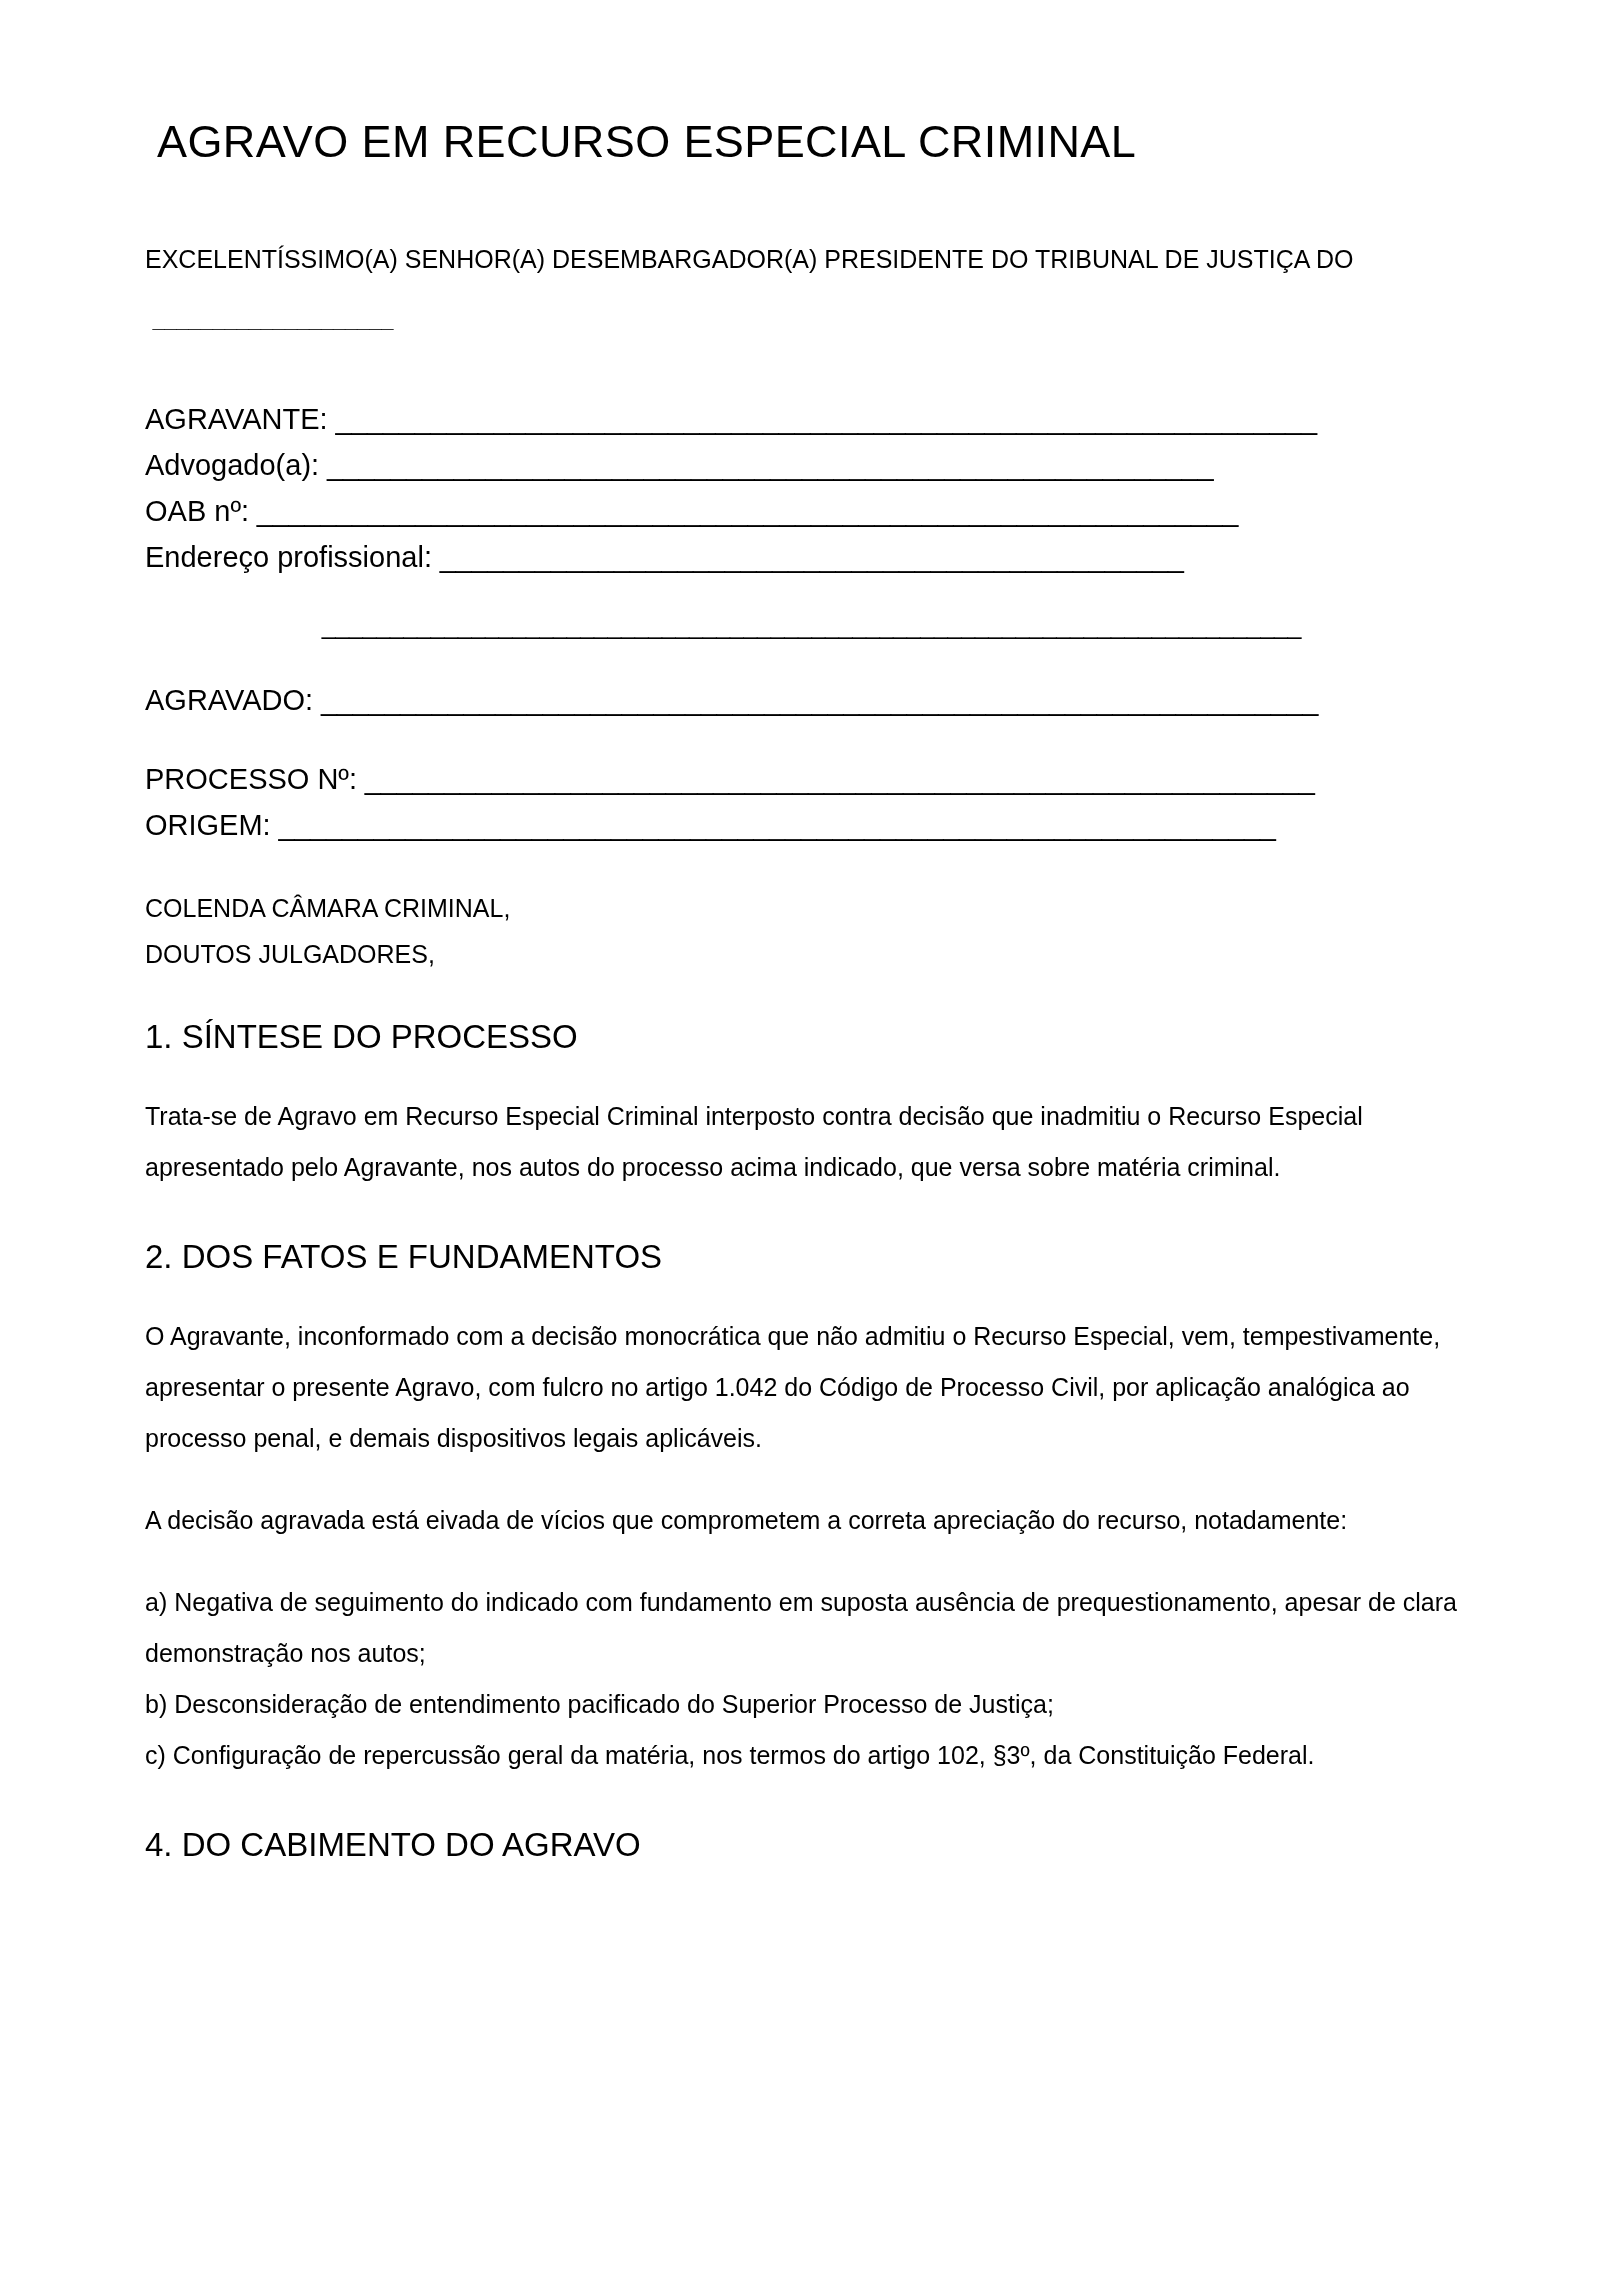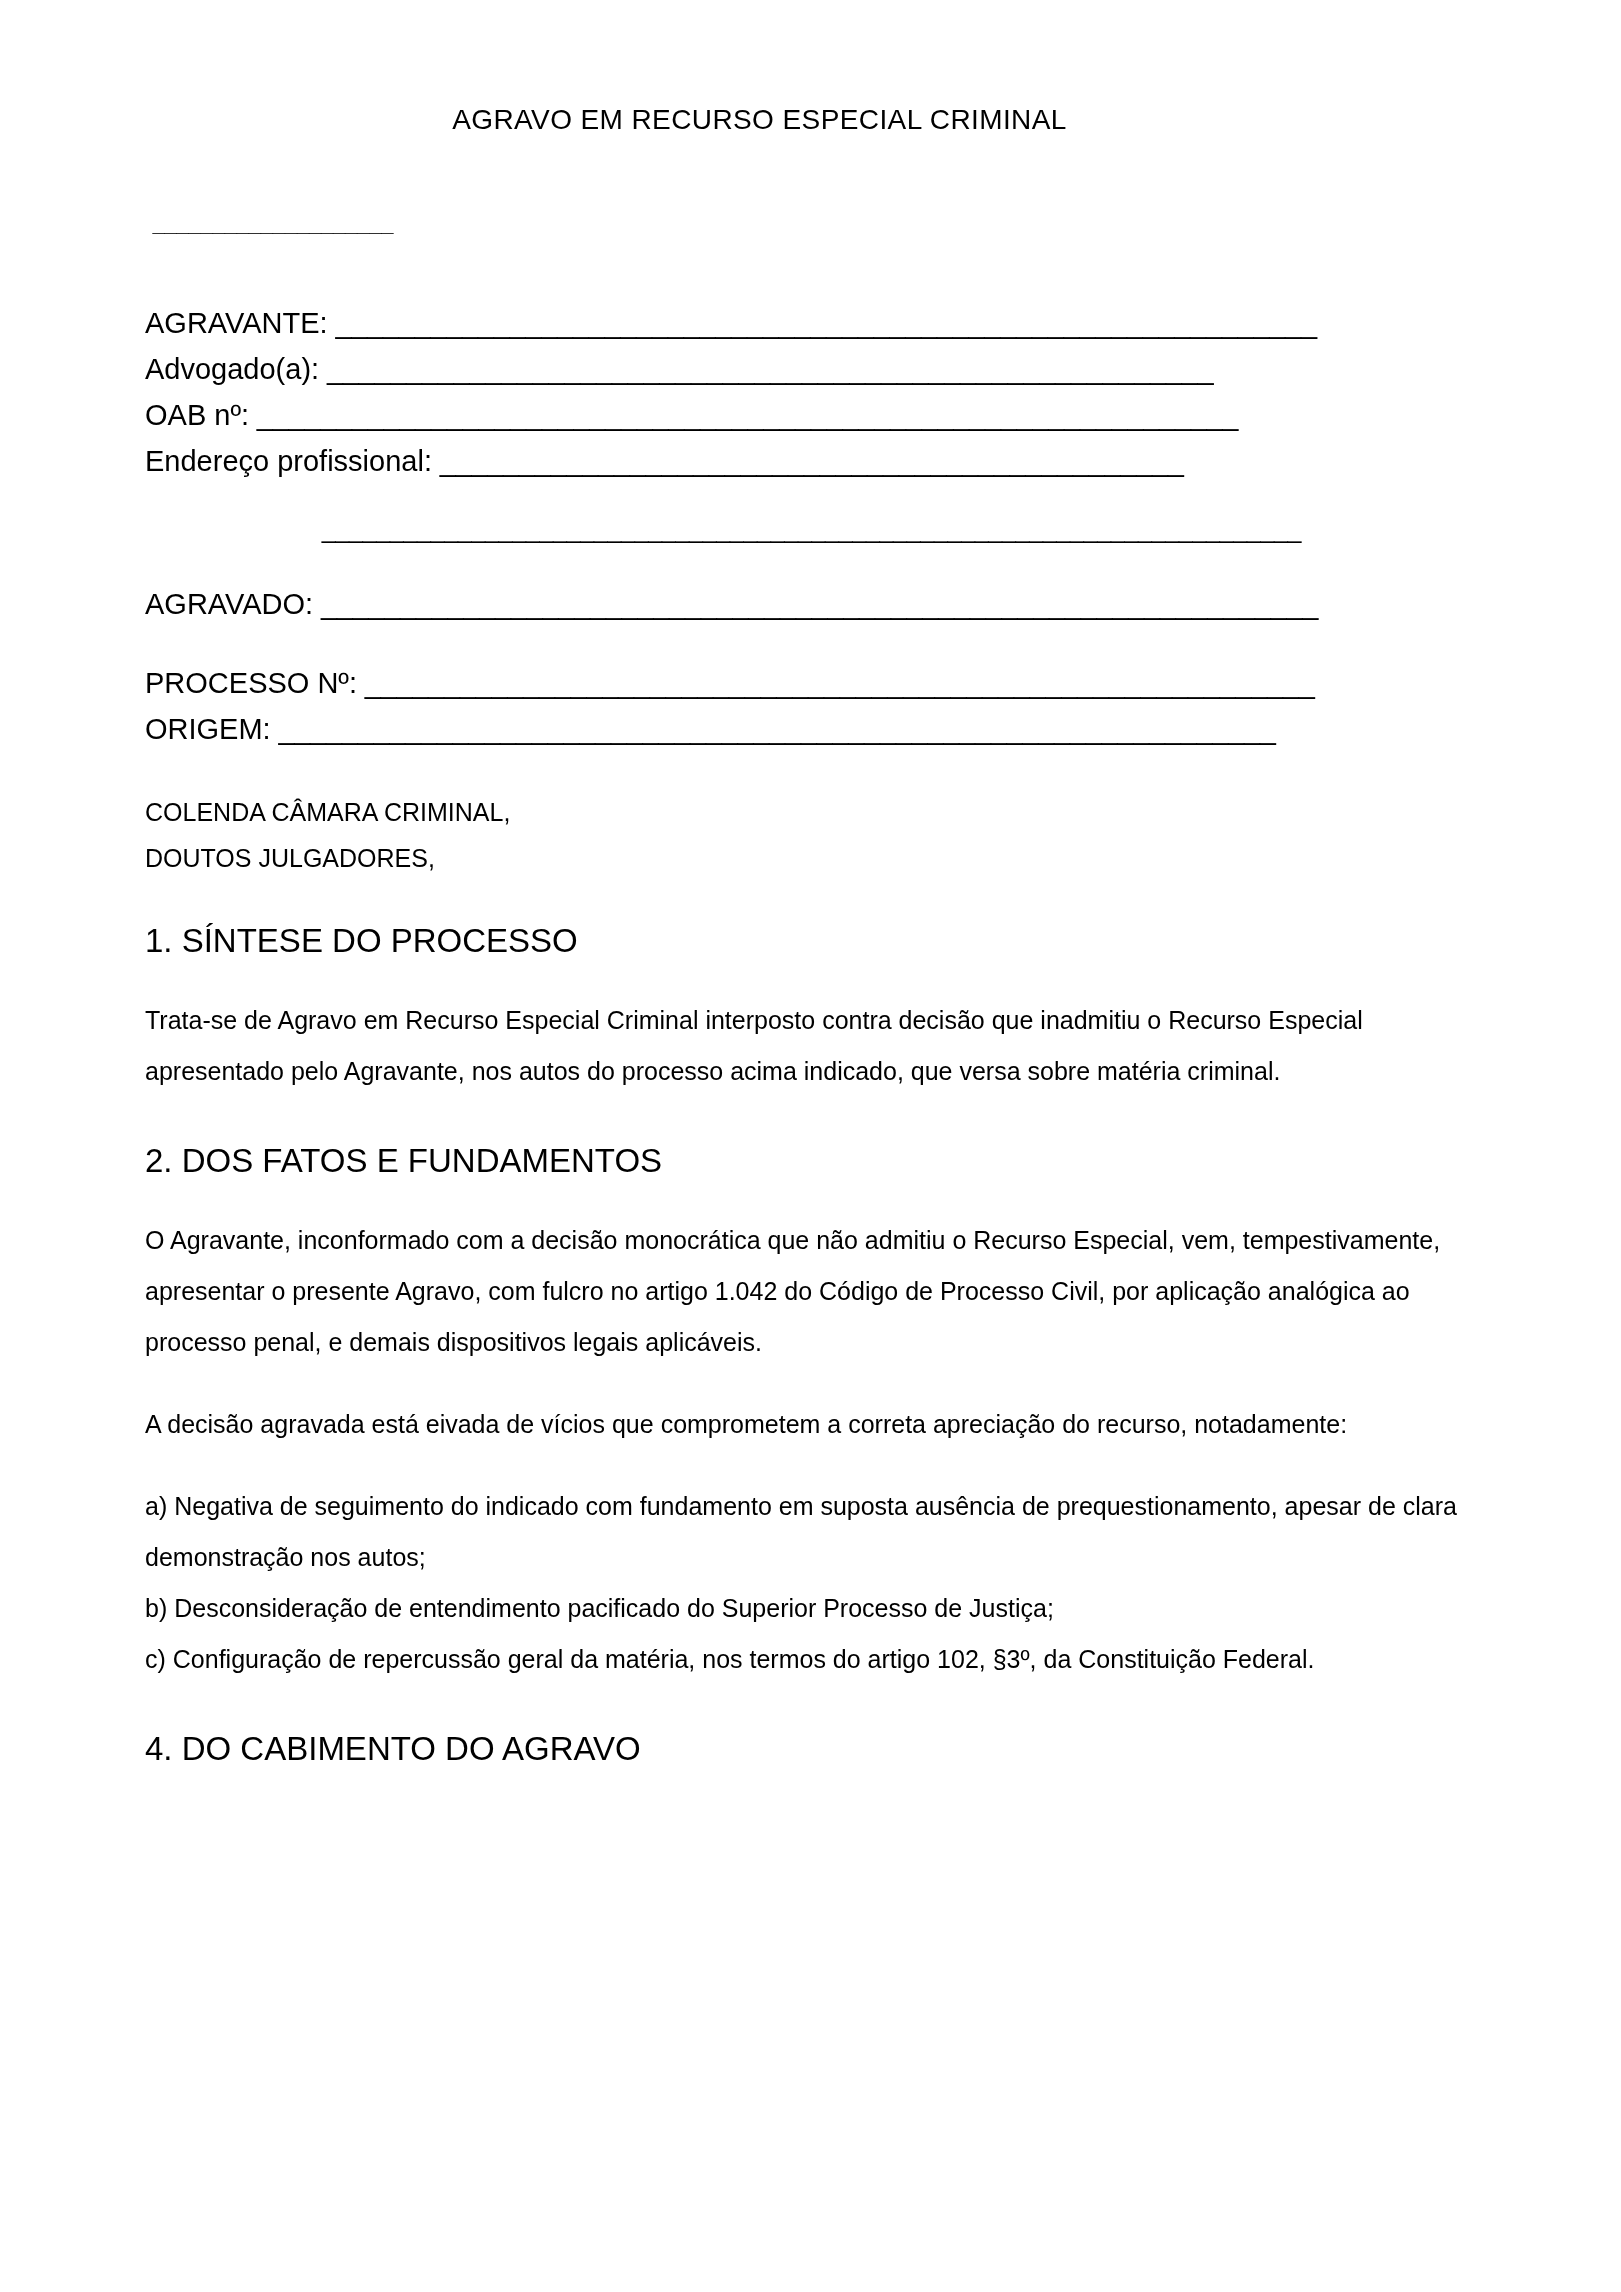--- a/index.html
+++ b/index.html
@@ -24,26 +24,26 @@
     padding: 0;
     overflow: hidden;
   }
   .content {
     position: absolute;
     left: 145px;
     top: 0;
     width: 1333px;
   }
   .doc-title {
-    text-align: center;
-    font-size: 28px;
+    text-align: left;
+    font-size: 45px;
     line-height: 1.25;
     font-weight: 400;
     letter-spacing: 0.4px;
-    margin: 0;
+    margin: 12px;
     padding-top: 102px;
     padding-bottom: 0;
     
     width: 1229px;
   }
   .block {
     font-size: 25px;
     line-height: 1.0;
   }
   
@@ -107,20 +107,21 @@
 </head>
 <body>
 
 <div class="page">
   <div class="content">
 
     <h1 class="doc-title">AGRAVO EM RECURSO ESPECIAL CRIMINAL</h1>
 
     <div class="sp-title-to-addressee"></div>
 
+    <p class="addressee">EXCELENTÍSSIMO(A) SENHOR(A) DESEMBARGADOR(A) PRESIDENTE DO TRIBUNAL DE JUSTIÇA DO</p>
 
     <p class="blankline">____________________</p>
 
     <div class="sp-addressee-to-parties"></div>
 
     <div class="block">
       <p class="fieldline"><span>AGRAVANTE:</span><span class="u"> ______________________________________________________________</span></p>
 
       <p class="fieldline"><span>Advogado(a):</span><span class="u"> ________________________________________________________</span></p>
 

